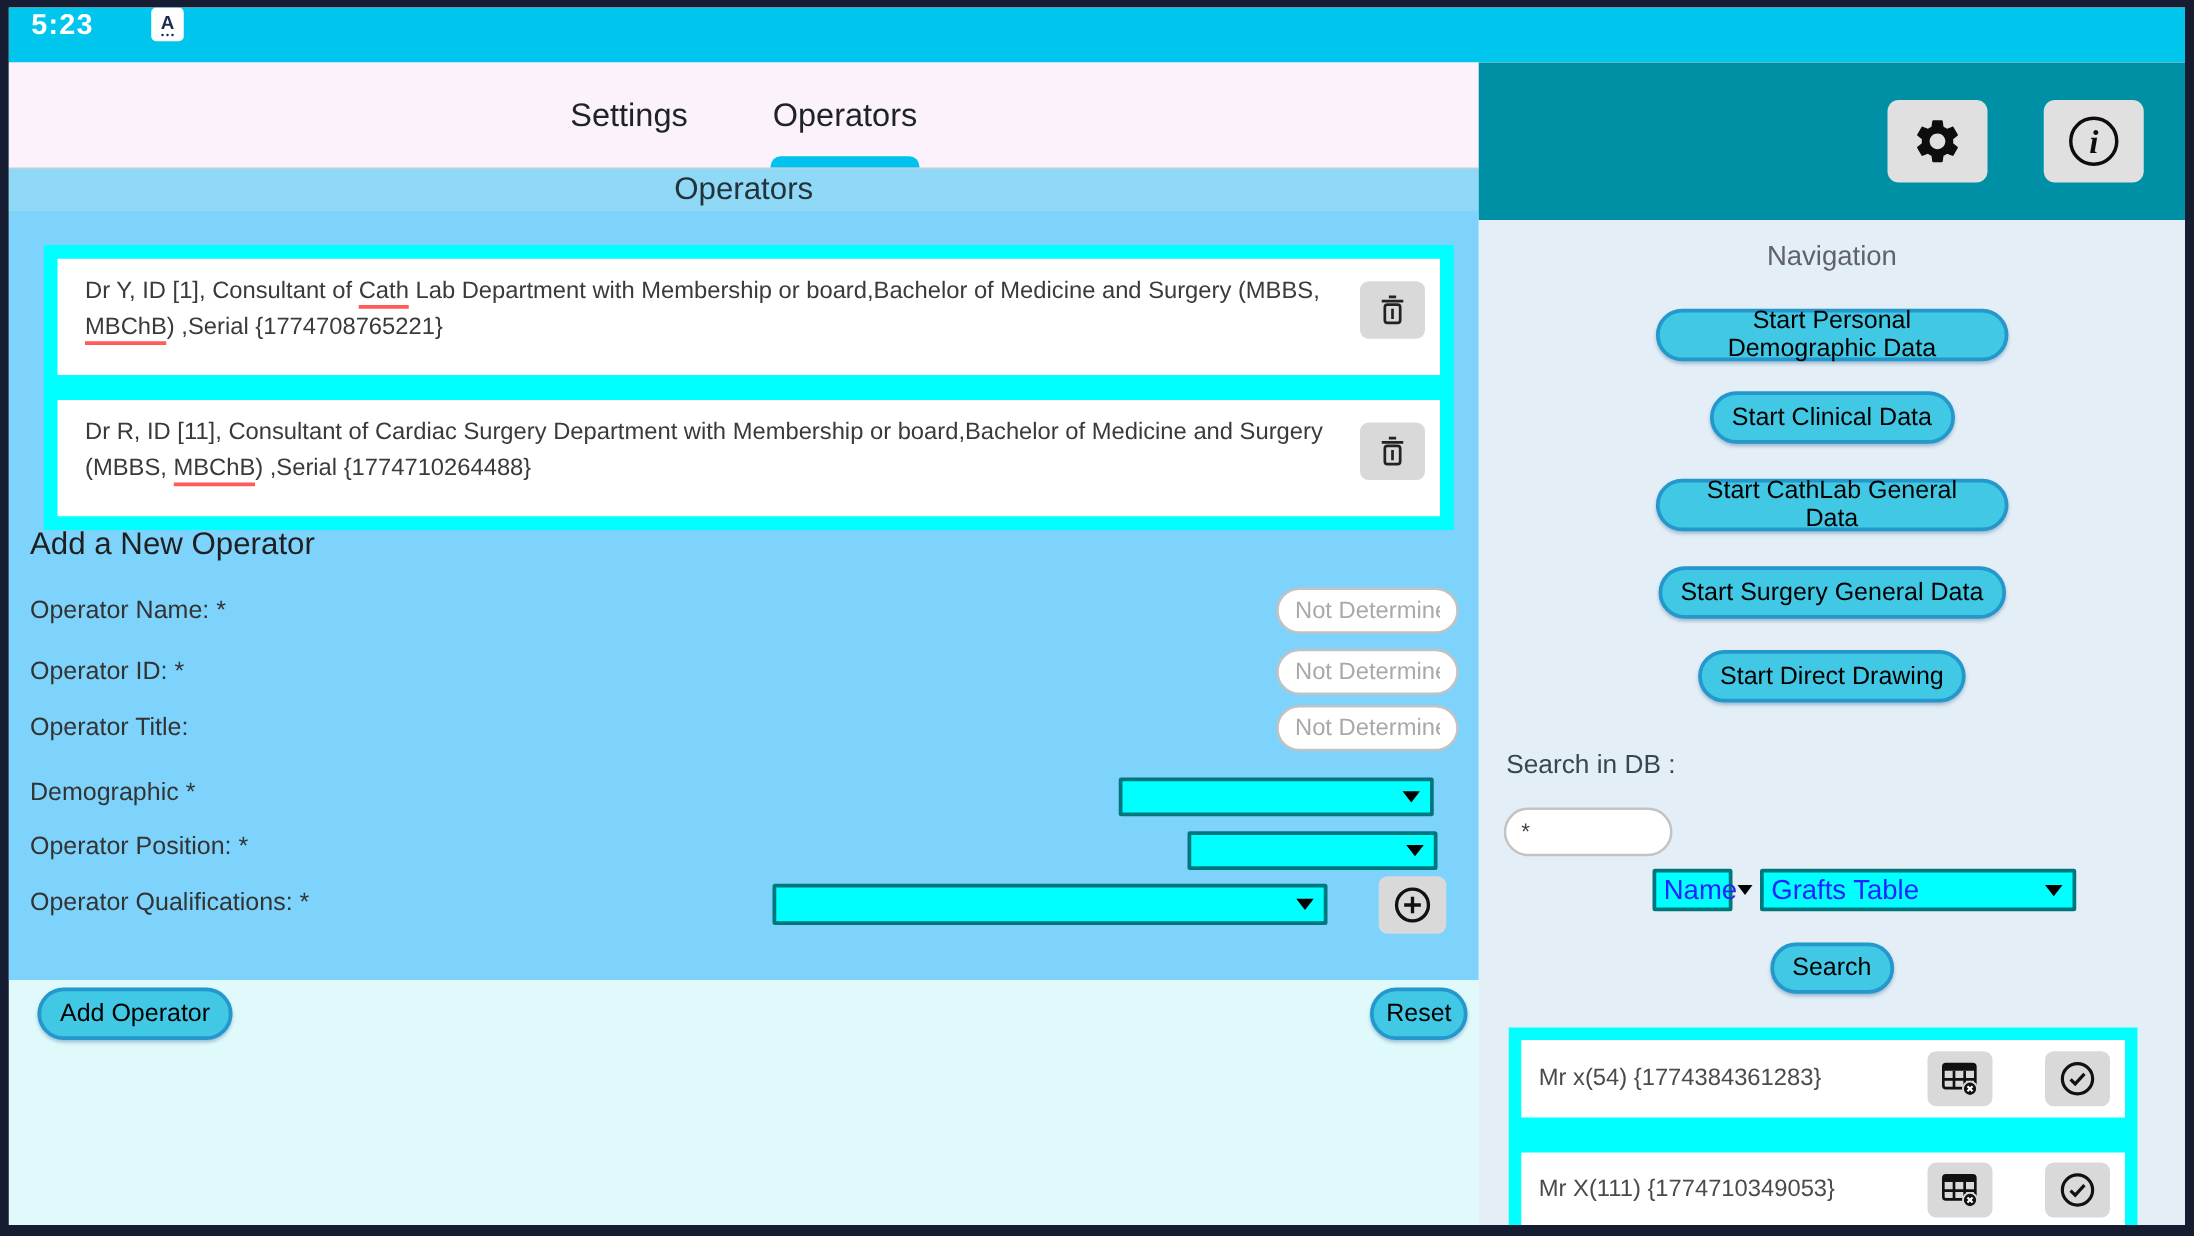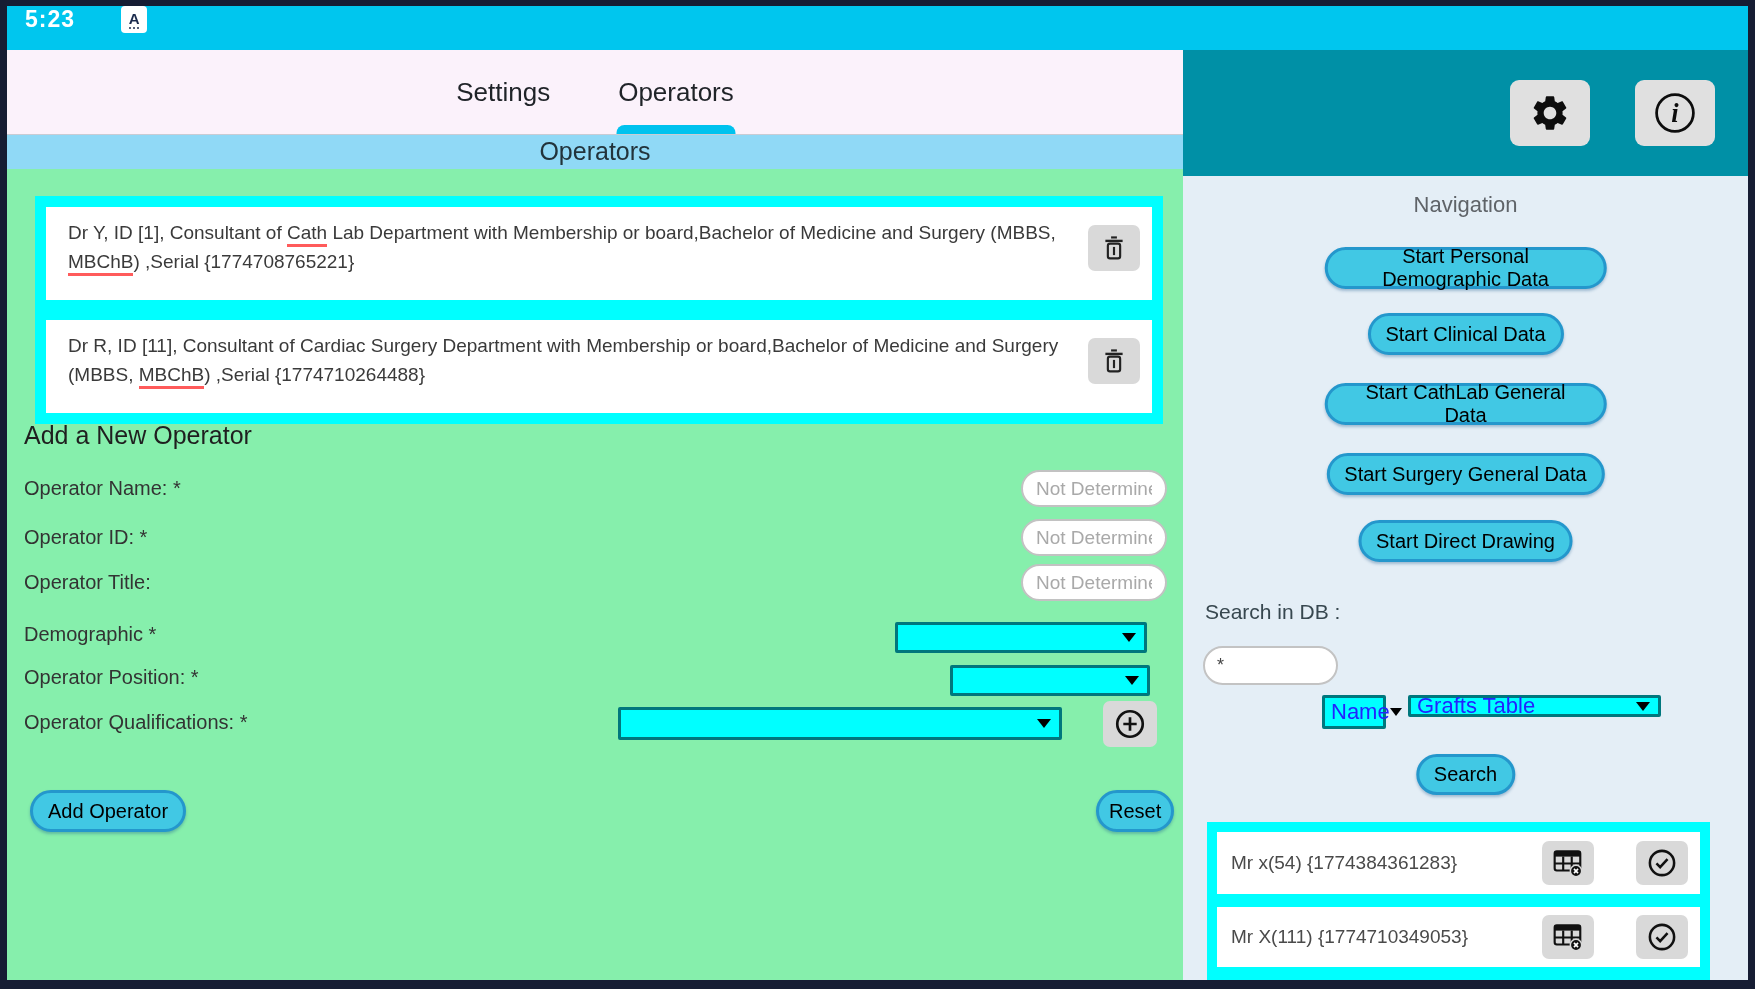--- a/index.html
+++ b/index.html
@@ -8,21 +8,21 @@
 
   
   .statusbar{position:absolute;left:0;top:0;width:100%;height:44px;background:#00c6ee;display:flex;align-items:flex-start;}
   .sb-time{color:#fff;font-size:23px;font-weight:bold;margin-left:18px;letter-spacing:1px;}
   .app-badge{width:26px;height:27px;background:#fff;border-radius:4px;margin-left:46px;display:flex;flex-direction:column;align-items:center;justify-content:center;line-height:1;}
   .app-badge .ltr{font-size:15px;font-weight:bold;color:#1b2b4d;}
   .app-badge .dots{display:flex;gap:2px;margin-top:1px;}
   .app-badge .dots i{width:2px;height:2px;background:#1b2b4d;border-radius:50%;}
 
   
-  .left-panel{position:absolute;left:0;top:44px;width:1176px;height:930px;background:#86efac;}
+  .left-panel{position:absolute;left:0;top:44px;width:1176px;height:734px;background:#7dd3fc;}
   .right-panel{position:absolute;left:1176px;top:44px;width:565px;height:930px;background:#e4eef6;}
 
   
   .tabbar{position:relative;height:84px;background:#fbf2fb;display:flex;justify-content:center;align-items:stretch;gap:60px;box-shadow:0 1px 0 #c9ccd4;}
   .tab{display:flex;align-items:center;font-size:26px;color:#1f2328;position:relative;padding:0 4px;cursor:default;}
   .tab.active::after{content:"";position:absolute;left:50%;transform:translateX(-50%);bottom:0;width:119px;height:9px;background:#00c2ee;border-radius:8px 8px 0 0;}
   .ops-title{height:35px;background:#90d9f6;display:flex;align-items:center;justify-content:center;font-size:25px;color:#22333b;}
 
   
   .ops-list{position:absolute;left:28px;top:146px;width:1128px;background:#00ffff;padding:11px;box-sizing:border-box;}
@@ -46,21 +46,21 @@
   
   .panel-head{position:absolute;left:0;top:0;width:100%;height:126px;background:#0090a6;}
   .head-btn{position:absolute;top:30px;width:80px;height:66px;background:#e0e0e0;border:none;border-radius:9px;display:flex;align-items:center;justify-content:center;cursor:pointer;}
   .nav-title{position:absolute;top:142px;width:100%;text-align:center;font-size:22px;color:#5f6368;}
   .nav-btn{position:absolute;left:50%;transform:translateX(-50%);}
   .search-label{position:absolute;left:22px;top:550px;font-size:21px;color:#37474f;}
   .search-input{position:absolute;left:20px;top:596px;width:135px;height:39px;box-sizing:border-box;border:2px solid #c3c3c3;border-radius:20px;background:#fff;font-size:18px;color:#444;padding:0 12px;outline:none;font-family:"Liberation Sans",sans-serif;}
   .sel-blue{font-size:22px;color:#2323ff;padding-left:6px;}
   .search-btn{position:absolute;left:50%;transform:translateX(-50%);top:704px;height:41px;}
   .results{position:absolute;left:24px;top:772px;width:503px;height:158px;background:#00ffff;padding:10px;box-sizing:border-box;}
-  .result-row{background:#fff;display:flex;align-items:center;height:62px;margin-bottom:13px;padding:0 12px 0 14px;}
+  .result-row{background:#fff;display:flex;align-items:center;height:62px;margin-bottom:28px;padding:0 12px 0 14px;}
   .result-row:last-child{margin-bottom:4px;height:60px;}
   .result-text{font-size:19px;color:#4a4a4a;}
   .res-btn{width:52px;height:44px;}
   .res-btn.first{margin-left:auto;}
   .res-btn + .res-btn{margin-left:42px;}
 </style>
 </head>
 <body>
 
 <div class="frame">
@@ -172,21 +172,21 @@
     <button class="pill-btn nav-btn" style="top:403px">Start Surgery General Data</button>
     <button class="pill-btn nav-btn" style="top:470px">Start Direct Drawing</button>
 
     <div class="search-label">Search in DB :</div>
     <input class="search-input" value="*" style="">
 
     <div class="sel" style="left:139px;top:645px;width:64px;height:34px">
       <span class="sel-blue">Name</span>
       <span class="caret" style="margin:0 2px 0 0;border-left-width:6px;border-right-width:6px;border-top-width:8px"></span>
     </div>
-    <div class="sel" style="left:225px;top:645px;width:253px;height:22px">
+    <div class="sel" style="left:225px;top:645px;width:253px;height:34px">
       <span class="sel-blue">Grafts Table</span>
       <span class="caret"></span>
     </div>
 
     <button class="pill-btn search-btn">Search</button>
 
     <div class="results">
           <div class="result-row">
             <span class="result-text">Mr x(54) {1774384361283}</span>
             <button class="icon-btn res-btn first">

